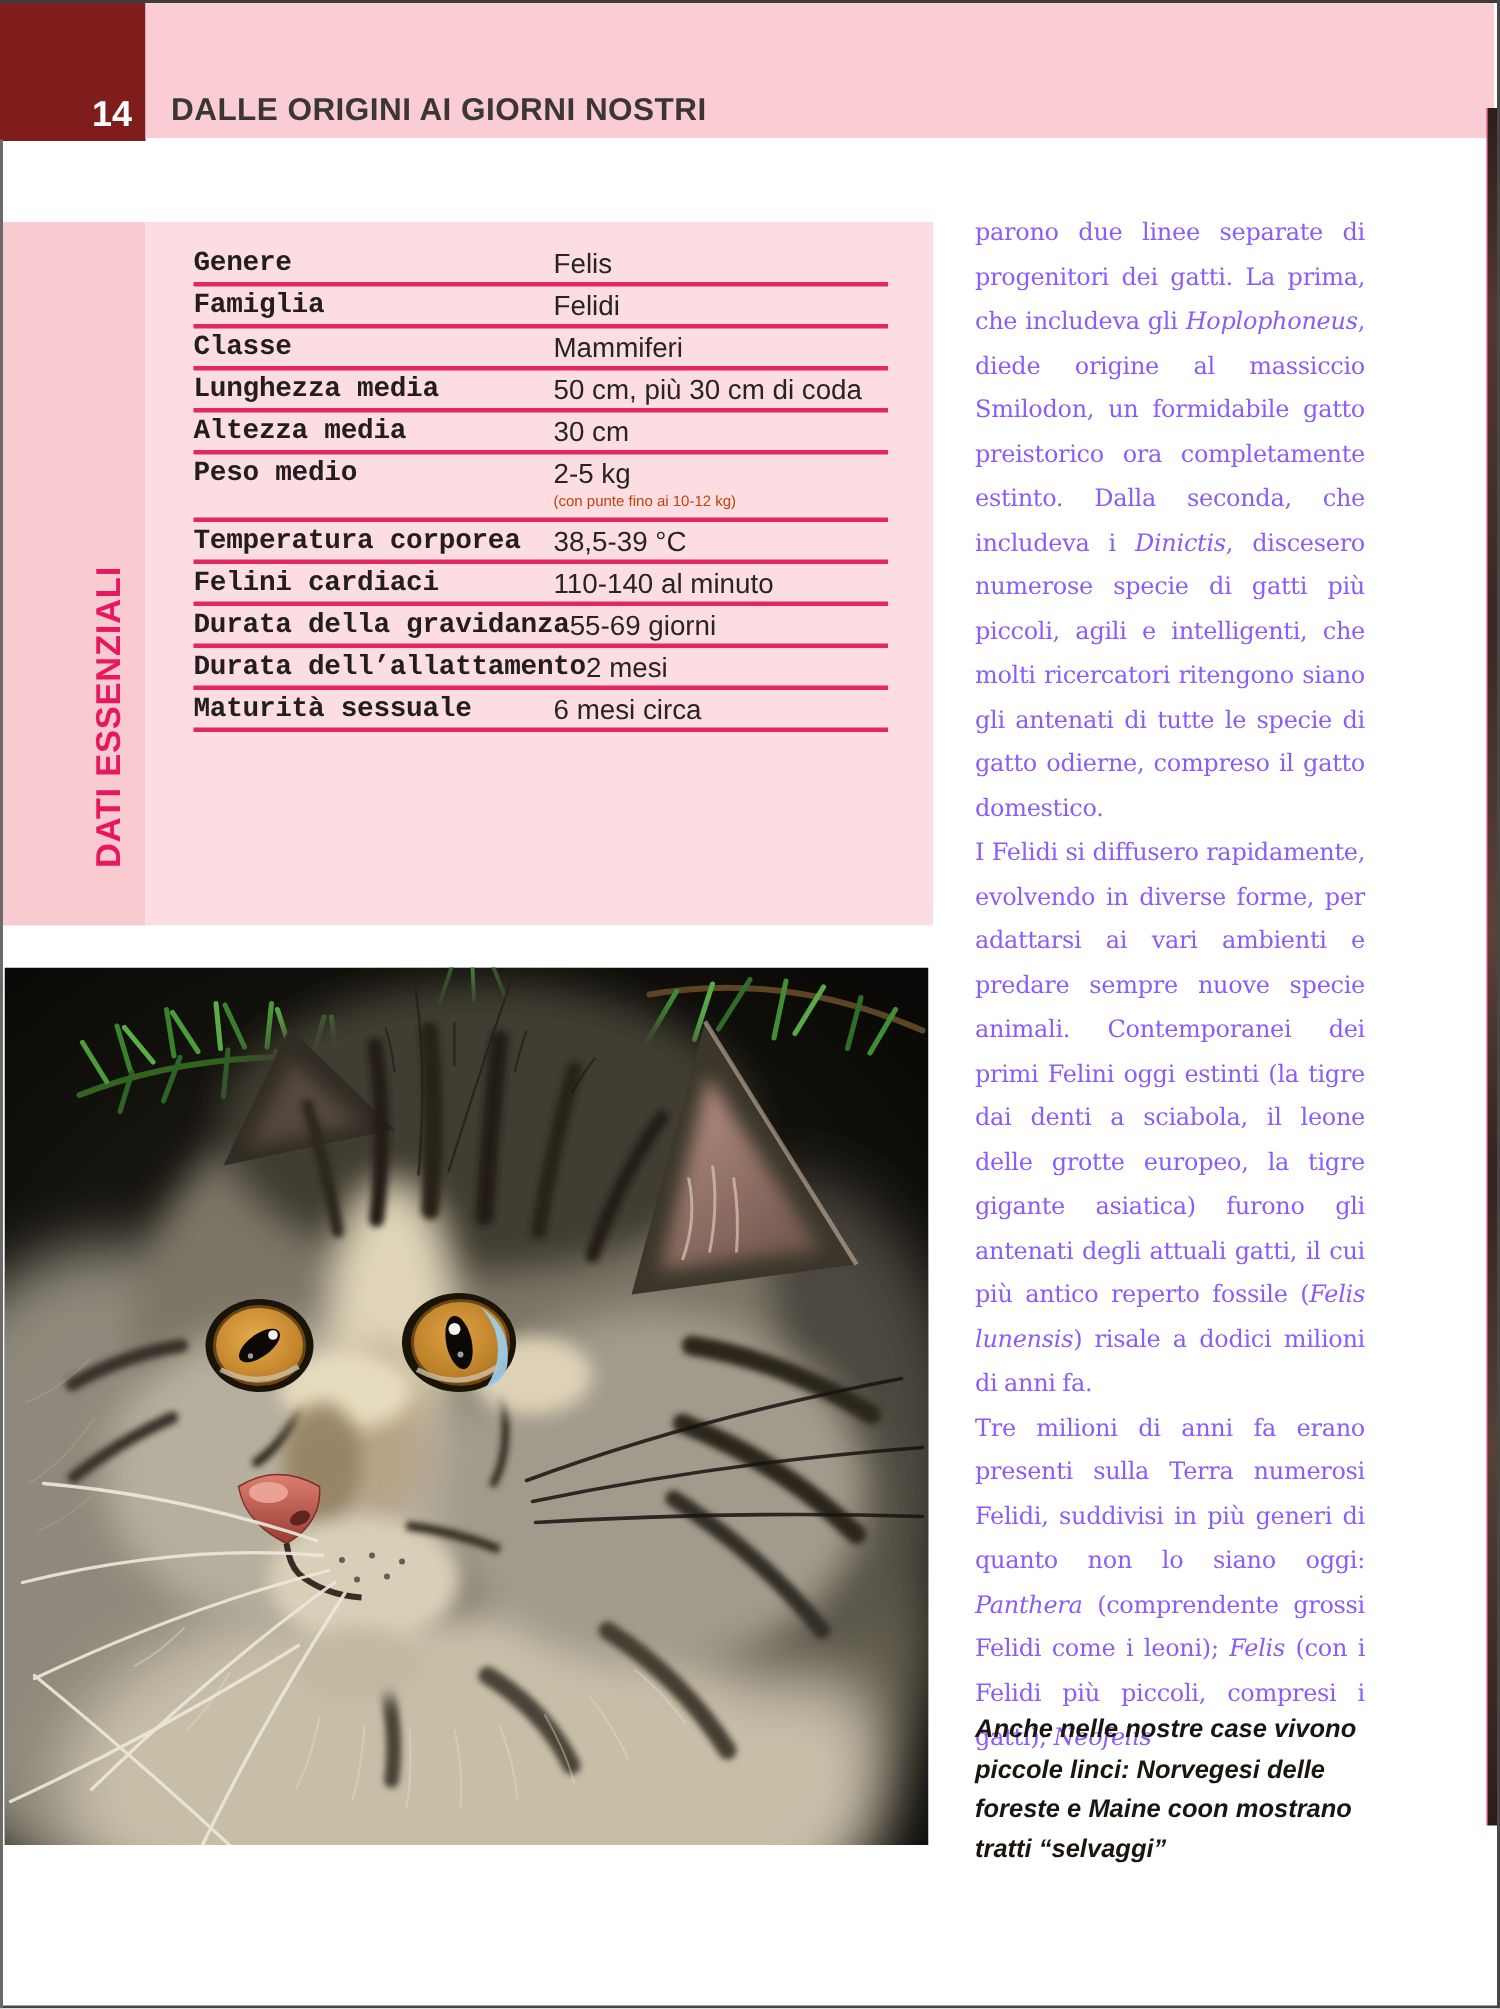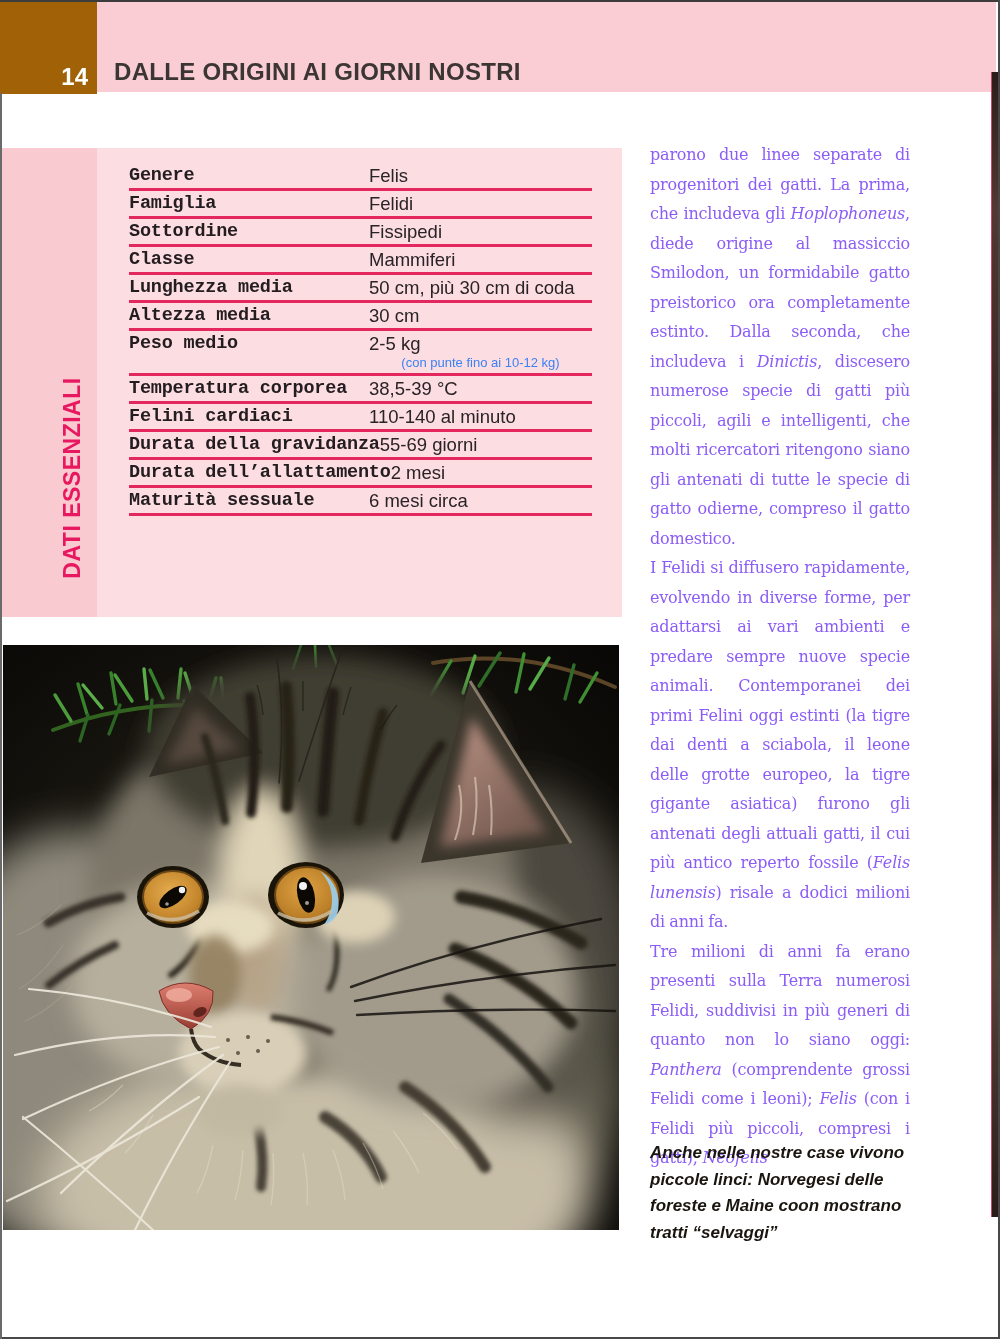--- a/index.html
+++ b/index.html
@@ -25,41 +25,41 @@
     display:flex;align-items:flex-end;justify-content:flex-end;
     padding:0 9px 5px 0;box-sizing:border-box;
   }
   .page-num{color:#ffffff;font-weight:bold;font-size:24px;line-height:1;}
   .header-bar{
     position:absolute;left:97px;top:2px;width:899px;height:90px;
     display:flex;align-items:flex-end;
     padding:0 0 8px 17px;box-sizing:border-box;
   }
   .header-title{
-    color:#3b3634;font-weight:bold;font-size:24px;line-height:1;letter-spacing:0.3px;margin-top:16px;
+    color:#3b3634;font-weight:bold;font-size:21px;line-height:1;letter-spacing:0.3px;margin-top:16px;
   }
   
   .side-strip{position:absolute;left:2px;top:148px;width:95px;height:469px;}
   .v-label{
     position:absolute;left:74px;top:478px;width:216px;height:30px;
     transform:translate(-50%,-50%) rotate(-90deg);
     text-align:center;font-weight:bold;font-size:23px;letter-spacing:0.5px;
     white-space:nowrap;
   }
   .table-box{position:absolute;left:97px;top:148px;width:525px;height:469px;}
   
   .data-table{position:absolute;left:129px;top:163px;width:463px;}
   .t-row{display:flex;align-items:flex-start;padding:2px 0 2px 0;border-bottom:3px solid #e5275f;}
   .t-row.last{border-bottom:none;}
   .t-label{
     flex:0 0 240px;font-weight:bold;font-size:18.5px;line-height:21px;
     color:#231d20;letter-spacing:-0.2px;white-space:nowrap;font-family:Liberation Mono, monospace;
   }
   .t-value{flex:1;font-size:18.5px;line-height:21px;color:#2a2326;}
-  .t-note{display:block;font-size:13px;line-height:17px;color:#3b82f6;text-align:center;}
+  .t-note{display:block;font-size:10px;line-height:17px;color:#c2410c;}
   
   .photo{position:absolute;left:3px;top:645px;width:616px;height:585px;}
   .photo svg{display:block;width:100%;height:100%;}
   
   .article{
     position:absolute;left:650px;top:140px;width:260px;
     font-family:"DejaVu Serif","Liberation Serif",serif;
     font-size:16px;line-height:29.5px;color:#8b5cf6;
     text-align:justify;letter-spacing:-0.2px;word-spacing:-0.5px;
   }
@@ -70,21 +70,21 @@
     position:absolute;left:650px;top:1140px;width:272px;
     font-weight:bold;font-style:italic;font-size:17px;line-height:26.5px;
     color:#1a150f;
   }
 </style>
 </head>
 <body>
 
 <div class="page">
 
-  <div class="header-accent" style="background:#a16207;">
+  <div class="header-accent" style="background:#7f1d1d;">
     <span class="page-num">14</span>
   </div>
   <div class="header-bar" style="background:#f9cdd3;">
     <span class="header-title">DALLE ORIGINI AI GIORNI NOSTRI</span>
   </div>
 
   <div class="side-strip" style="background:#f9cad0;"></div>
   <div class="v-label" style="color:#e81860;">DATI ESSENZIALI</div>
 
   <div class="table-box" style="background:#fbdde2;"></div>
@@ -100,27 +100,20 @@
 
     <div class="t-row">
       <span class="t-label">Famiglia</span>
       <span class="t-value">
         <span>Felidi</span>
         
       </span>
     </div>
 
 
-    <div class="t-row">
-      <span class="t-label">Sottordine</span>
-      <span class="t-value">
-        <span>Fissipedi</span>
-        
-      </span>
-    </div>
 
     <div class="t-row">
       <span class="t-label">Classe</span>
       <span class="t-value">
         <span>Mammiferi</span>
         
       </span>
     </div>
 
     <div class="t-row">

